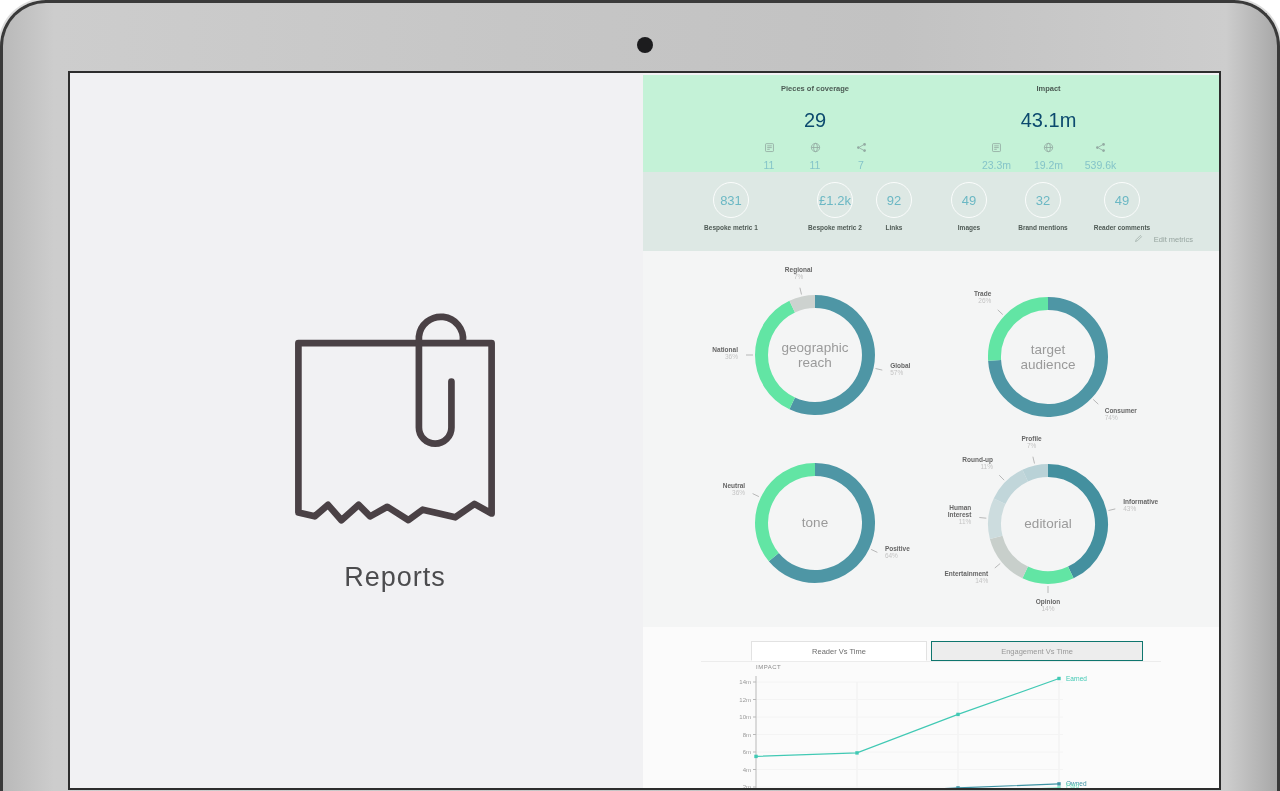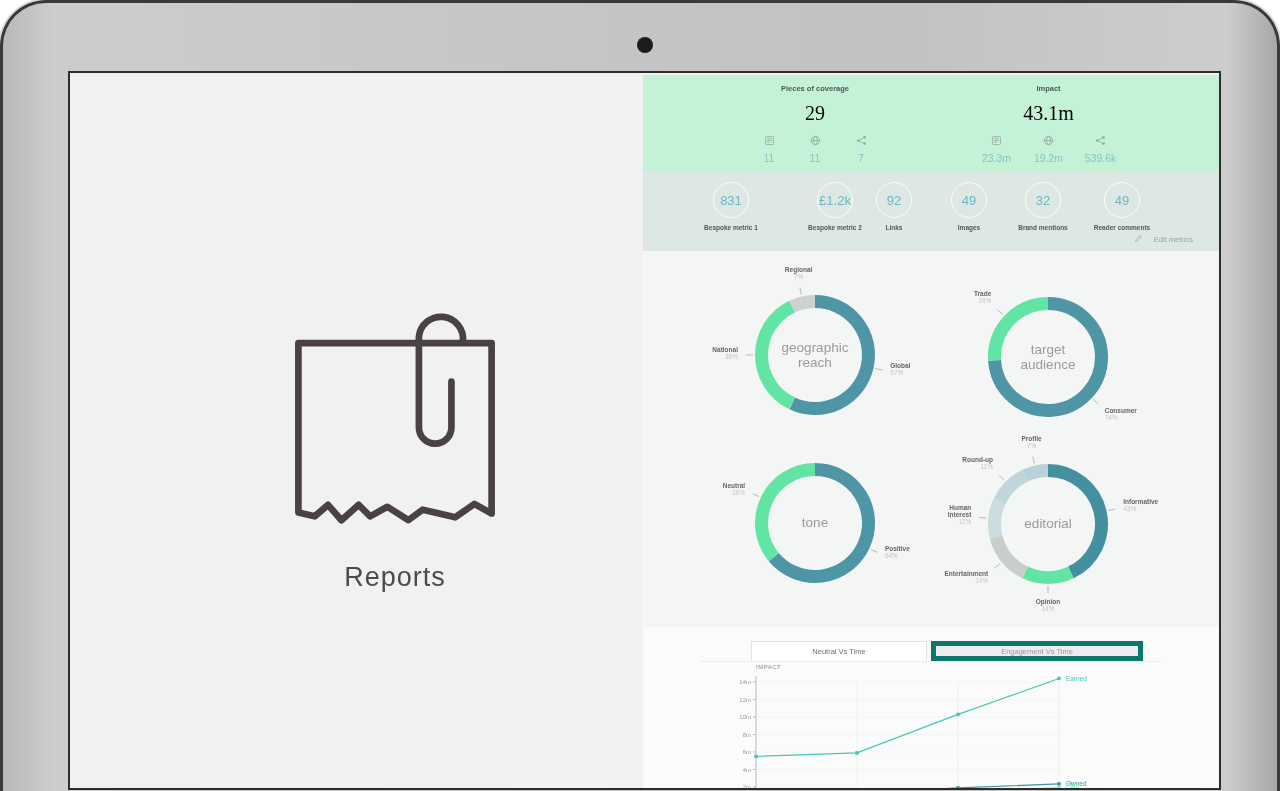--- a/index.html
+++ b/index.html
@@ -19,21 +19,21 @@
   .left-panel{left:0;top:0;width:573px;height:715px;background:#f1f1f3;}
   .report-icon{left:215px;top:212px;width:220px;height:258px;}
   .report-label{left:115px;top:489px;width:420px;text-align:center;font-size:27px;font-weight:300;
     color:#4c4c4e;letter-spacing:1px;}
 
   
   .right-panel{left:573px;top:2px;width:576px;height:715px;background:#f4f5f5;}
   .summary-header{left:0;top:0;width:576px;height:97px;background:#c4f2d7;}
   .sum-group{top:9px;text-align:center;}
   .sum-group .lbl{font-size:7.5px;font-weight:bold;color:#4c5b54;}
-  .sum-group .val{font-size:20px;font-weight:300;color:#000000;margin-top:9px;font-family:Liberation Serif, serif;}
+  .sum-group .val{font-size:20px;font-weight:300;color:#0c4a6e;margin-top:16px;}
   .bd-row{display:flex;justify-content:center;margin-top:7px;}
   .bd-item{text-align:center;}
   .bd-item .bd-val{font-size:10.5px;color:#85c4c9;margin-top:2px;}
   .bd-icon svg{display:inline-block;}
 
   
   .metrics-strip{left:0;top:97px;width:576px;height:79px;background:#dde8e4;}
   .metric-item{top:10px;width:90px;text-align:center;}
   .metric-circle{width:36px;height:36px;margin:0 auto;border:1.5px solid rgba(255,255,255,.85);
     border-radius:50%;display:flex;align-items:center;justify-content:center;
@@ -46,21 +46,21 @@
   .donut-box{width:300px;height:180px;}
   .donut-geo{left:22px;top:5px;} .donut-aud{left:255px;top:7px;}
   .donut-tone{left:22px;top:173px;} .donut-edit{left:255px;top:174px;}
 
   
   .chart-section{left:0;top:552px;width:576px;height:163px;background:#fbfbfb;}
   .tab-row{left:108px;top:14px;display:flex;gap:4px;z-index:2;}
   .tab{height:20px;display:flex;align-items:center;justify-content:center;font-size:7.5px;
     box-sizing:border-box;cursor:pointer;}
   .tab-active{width:176px;background:#ffffff;border:1px solid #e2e2e2;border-bottom:1px solid #fff;color:#6d6d6d;}
-  .tab-inactive{width:212px;background:#ededed;border:5px solid #0f766e;color:#999;}
+  .tab-inactive{width:212px;background:#ededed;border:1px solid #0f766e;color:#999;}
   .chart-card-line{left:58px;right:58px;top:34px;border-top:1px solid #ececec;z-index:1;}
   .line-chart{left:0;top:35px;width:576px;height:128px;}
 </style>
 </head>
 <body>
 
 <div class="stage">
   <div class="laptop">
     <div class="abs webcam"></div>
 
@@ -213,21 +213,21 @@
                 <line x1="206.1" y1="116.4" x2="212.4" y2="119.4" stroke="#8f8f8f" stroke-width="0.6"></line>
                 <text y="121.9" text-anchor="start" font-size="6.5" font-family="Liberation Sans,sans-serif"><tspan x="219.9" dy="-3.5" fill="#666" font-weight="bold">Positive</tspan><tspan x="219.9" dy="7" fill="#c4c4c4">64%</tspan></text>
                 <line x1="93.9" y1="63.6" x2="87.6" y2="60.6" stroke="#8f8f8f" stroke-width="0.6"></line>
                 <text y="58.1" text-anchor="end" font-size="6.5" font-family="Liberation Sans,sans-serif"><tspan x="80.1" dy="-3.5" fill="#666" font-weight="bold">Neutral</tspan><tspan x="80.1" dy="7" fill="#c4c4c4">36%</tspan></text>
                 <text text-anchor="middle" font-size="13.5" fill="#9a9a9a" font-weight="300" font-family="Liberation Sans,sans-serif"><tspan x="150" y="94">tone</tspan></text>
               </svg></div>
         </div>
 
         <div class="abs chart-section">
           <div class="abs tab-row">
-            <div class="tab tab-active">Neutral Vs Time</div>
+            <div class="tab tab-active">Reader Vs Time</div>
             <div class="tab tab-inactive">Engagement Vs Time</div>
           </div>
           <div class="abs chart-card-line"></div>
           <div class="abs line-chart"><svg width="576" height="128" viewBox="0 0 576 128" font-family="Liberation Sans,sans-serif">
                 <line x1="214" y1="20" x2="214" y2="128" stroke="#efefef" stroke-width="1"></line>
                 <line x1="315" y1="20" x2="315" y2="128" stroke="#efefef" stroke-width="1"></line>
                 <line x1="416" y1="20" x2="416" y2="128" stroke="#efefef" stroke-width="1"></line>
                 <line x1="113" y1="125" x2="420" y2="125" stroke="#f4f4f4" stroke-width="1"></line>
                 <line x1="113" y1="107.5" x2="420" y2="107.5" stroke="#f4f4f4" stroke-width="1"></line>
                 <line x1="113" y1="90" x2="420" y2="90" stroke="#f4f4f4" stroke-width="1"></line>

